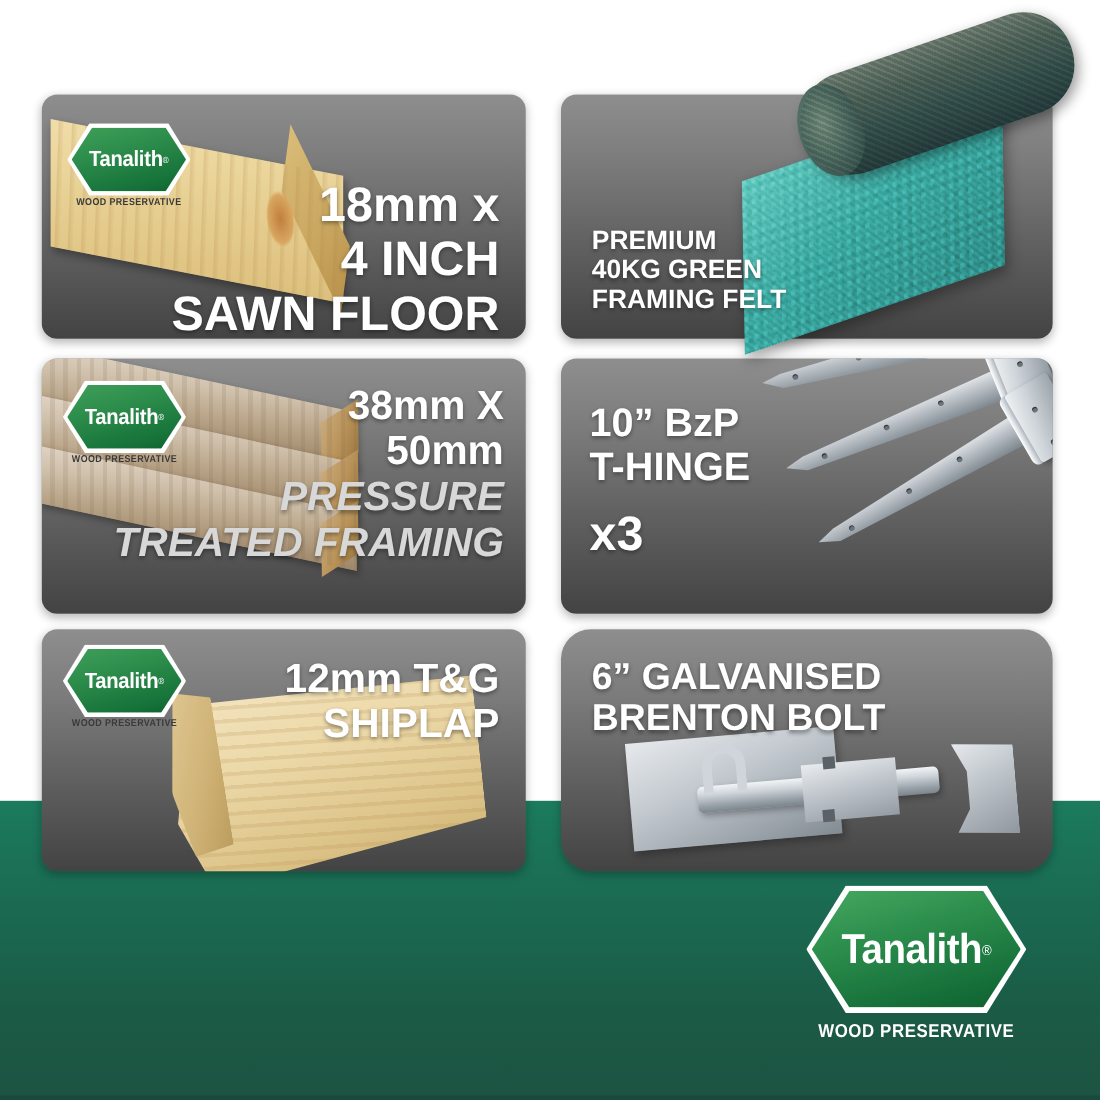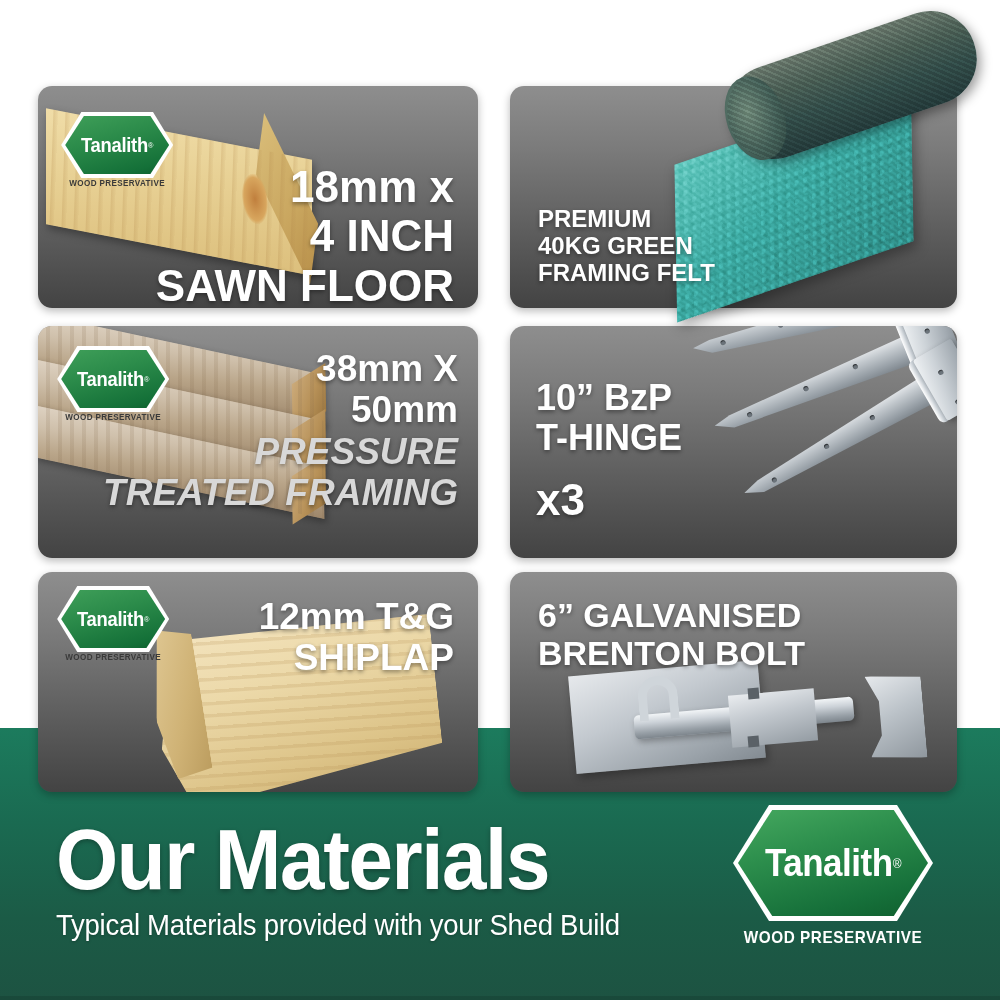--- a/index.html
+++ b/index.html
@@ -102,37 +102,37 @@
     box-shadow:0 3px 9px rgba(0,0,0,.28);
     overflow:visible;
   }
   .card-inner{ position:absolute; inset:0; border-radius:14px; overflow:hidden; }
 
   .c1{ left:38px;  top:86px;  width:440px; height:222px; }
   .c2{ left:510px; top:86px;  width:447px; height:222px; }
   .c3{ left:38px;  top:326px; width:440px; height:232px; }
   .c4{ left:510px; top:326px; width:447px; height:232px; }
   .c5{ left:38px;  top:572px; width:440px; height:220px; }
-  .c6{ left:510px; top:572px; width:447px; height:220px; }
+  .c6{ left:510px; top:572px; width:447px; height:220px;border-radius:27px; }
 
   
   .ctext{
     position:absolute;
     color:#ffffff;
     font-weight:bold;
     line-height:1.12;
     text-shadow:0 2px 4px rgba(0,0,0,.40);
     z-index:40;
   }
   .ctext .ln{ display:block; white-space:nowrap; }
 
   .t1{ right:24px; top:76px; text-align:right; font-size:44px; }
   .t2{ left:28px;  top:120px; text-align:left;  font-size:24px; }
   .t3{ right:20px; top:22px;  text-align:right; font-size:37px; }
-  .t4{ left:26px;  top:52px;  text-align:left;  font-size:36px; }
+  .t4{ left:26px;  top:38px;  text-align:left;  font-size:36px; }
   .t5{ right:24px; top:24px;  text-align:right; font-size:37px; }
   .t6{ left:28px;  top:24px;  text-align:left;  font-size:34px; }
 
   .dim-grey{ color:#d8d8d8;font-style:italic; }
 
   
   .mini-logo{ position:absolute; z-index:35; text-align:center; }
   .mini-hex{ position:relative; width:104px; height:58px; margin:0 auto; }
   .mini-hex .mo{
     position:absolute; left:-4px; top:-4px; width:112px; height:66px;
@@ -492,24 +492,20 @@
     <div class="ctext t6">
       <span class="ln">6” GALVANISED</span>
       <span class="ln">BRENTON BOLT</span>
     </div>
   </div>
 
 </div>
 
 <div class="footer-inner">
 
-  <div class="title-block">
-    <div class="main-title">Our Materials</div>
-    <div class="sub-title">Typical Materials provided with your Shed Build</div>
-  </div>
 
   <div class="footer-logo">
     <div class="hexwrap">
       <div class="outline"></div>
       <div class="fill"></div>
       <div class="brand">
         <span>Tanalith</span>
           <sup>®</sup>
       </div>
     </div>

